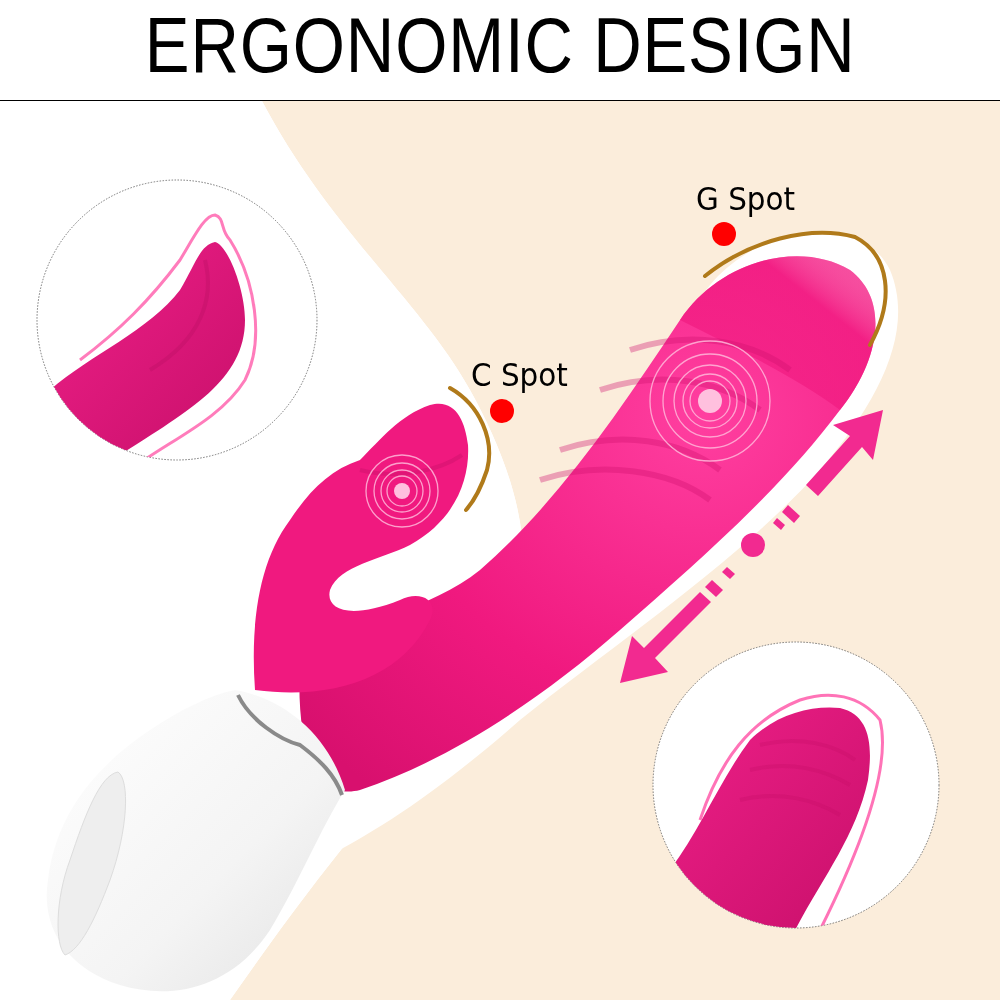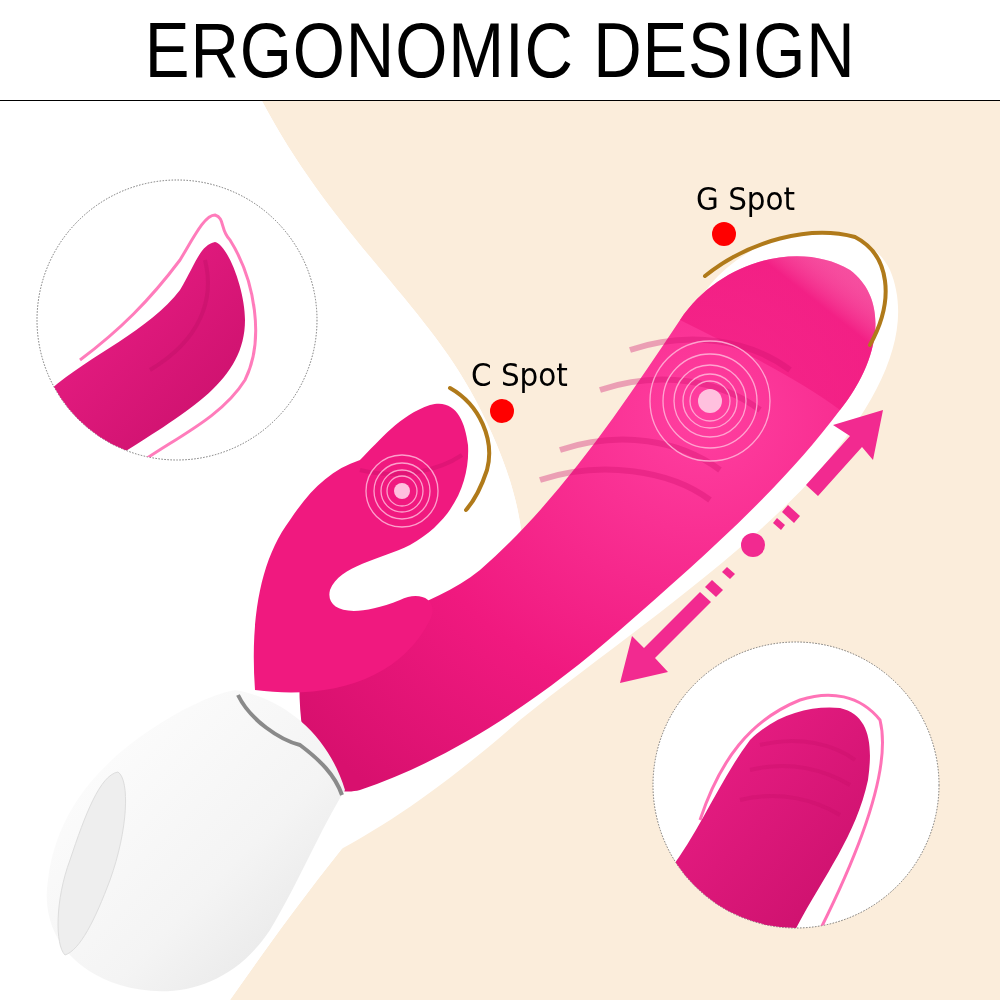--- a/index.html
+++ b/index.html
@@ -1,17 +1,17 @@
 <!DOCTYPE html>
 <html><head>
 <meta charset="utf-8">
 <style>
   html, body { margin: 0; padding: 0; }
   body { width: 1000px; height: 1000px; position: relative; overflow: hidden; background: #ffffff; font-family: "Liberation Sans", sans-serif; }
-  .title { position: absolute; left: 0; top: 0; width: 1000px; height: 100px; display: flex; align-items: center; justify-content: center; }
+  .title { position: absolute; left: 0; top: 0; width: 1000px; height: 100px; display: flex; align-items: flex-start; justify-content: center; }
   .title span { font-family: "Liberation Sans", sans-serif; font-size: 78px; letter-spacing: 1px; color: #000; transform: scaleX(0.86); display: inline-block; }
   .rule { position: absolute; left: 0; top: 100px; width: 1000px; height: 1px; background: #000; }
   svg.scene { position: absolute; left: 0; top: 101px; }
   .label { position: absolute; font-family: "DejaVu Sans", sans-serif; font-size: 32px; color: #000; white-space: nowrap; transform: scaleX(0.92); transform-origin: left center; }
 </style>
 </head>
 <body>
 
 <div class="title">
   <span>ERGONOMIC DESIGN</span>

